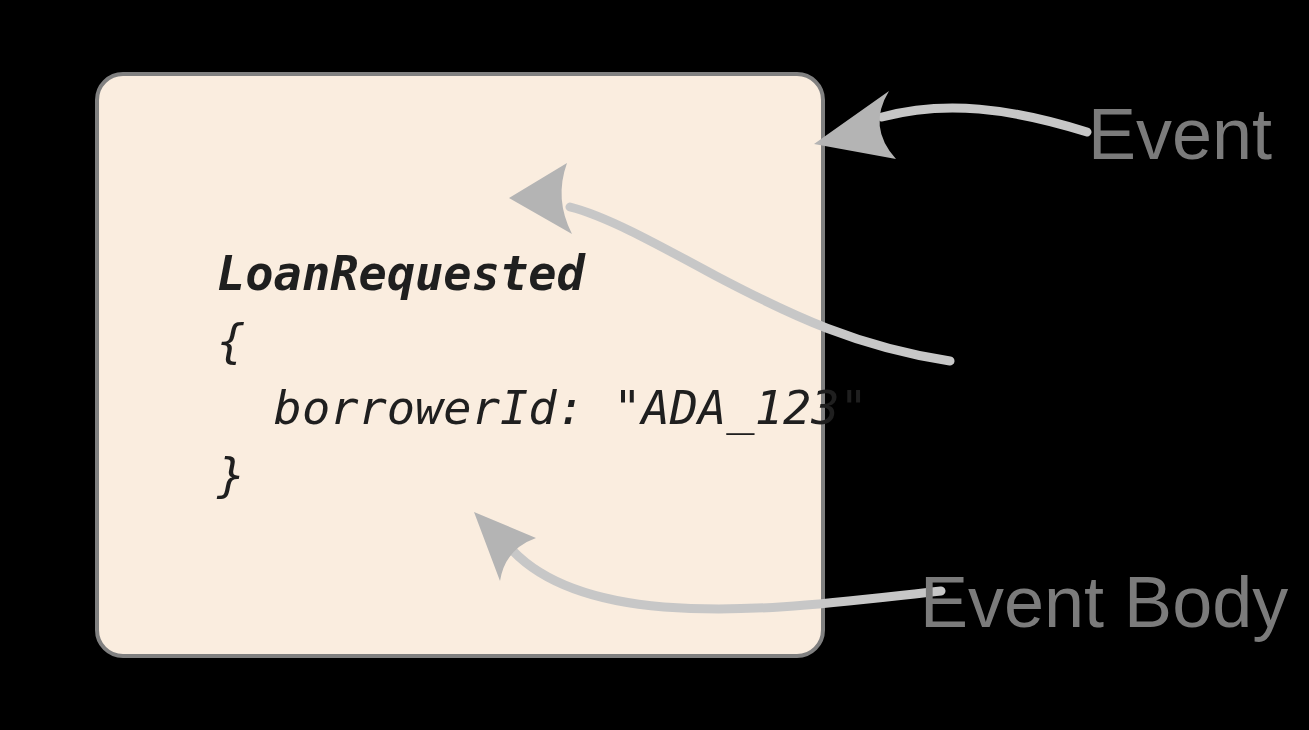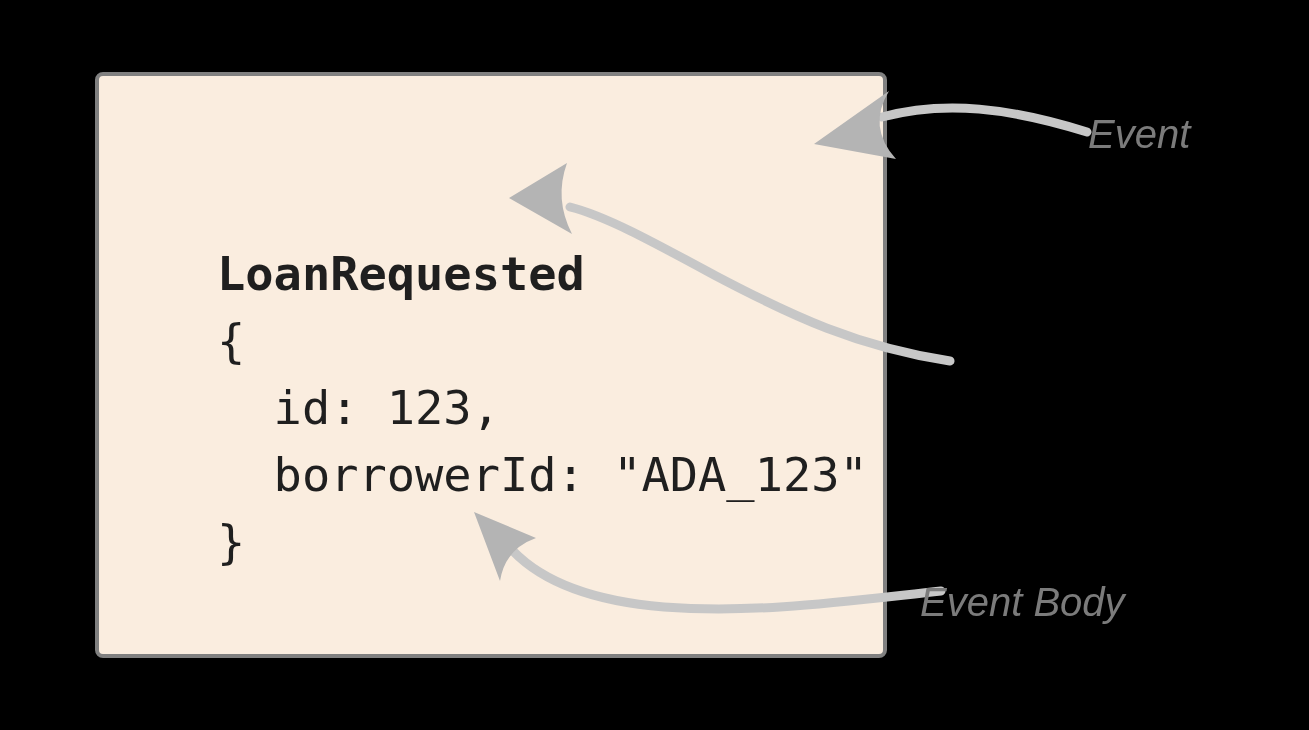--- a/index.html
+++ b/index.html
@@ -23,25 +23,26 @@
   .canvas {
     position: relative;
     width: 1309px;
     height: 730px;
     background: var(--bg);
   }
   .event-card {
     position: absolute;
     left: 95px;
     top: 72px;
-    width: 792px;
+    width: 730px;
     height: 586px;
     background: var(--card-fill);
     border: 4px solid var(--card-border);
-    border-radius: 8px;
+    border-radius: 28px;
+    font-style: italic;
   }
   .code-block {
     position: absolute;
     left: 118px;
     top: 164px;
     margin: 0;
     font-family: "DejaVu Sans Mono", monospace;
     font-size: 47px;
     line-height: 67px;
     color: var(--code-text);
@@ -63,37 +64,36 @@
     stroke: var(--arrow-line);
     stroke-width: 9;
     stroke-linecap: round;
   }
   .arrow-head {
     fill: var(--arrow-head);
     stroke: none;
   }
   .annotation-label {
     position: absolute;
-    font-size: 40px;
+    font-size: 72px;
     line-height: 64px;
     color: var(--label-text);
     white-space: nowrap;
-    font-style: italic;
   }
   .label-event      { left: 1088px; top: 102px; }
   .label-event-type { left: 952px;  top: 325px; }
   .label-event-body { left: 920px;  top: 550px; margin-top: 20px; }
 </style>
 </head>
 <body>
 
 <div class="canvas">
 
   <div class="event-card">
-    <pre class="code-block"><div class="code-title">LoanRequested</div><div class="code-line">{</div><div class="code-line">  id: 123,</div><div class="code-line">  borrowerId: "ADA_123"</div><div class="code-line">}</div></pre>
+    <pre class="code-block"><div class="code-title">LoanRequested</div><div class="code-line">{</div><div class="code-line">  borrowerId: "ADA_123"</div><div class="code-line">}</div></pre>
   </div>
 
   <svg class="arrows-overlay" viewBox="0 0 1309 730" xmlns="http://www.w3.org/2000/svg" aria-hidden="true">
 
     <g>
       <path class="arrow-line" d="M 1087 132 C 1010 108, 945 100, 882 117"></path>
       <path class="arrow-head" d="M 814 144 L 889 91 Q 867 127 896 159 Z"></path>
     </g>
 
     <g>

